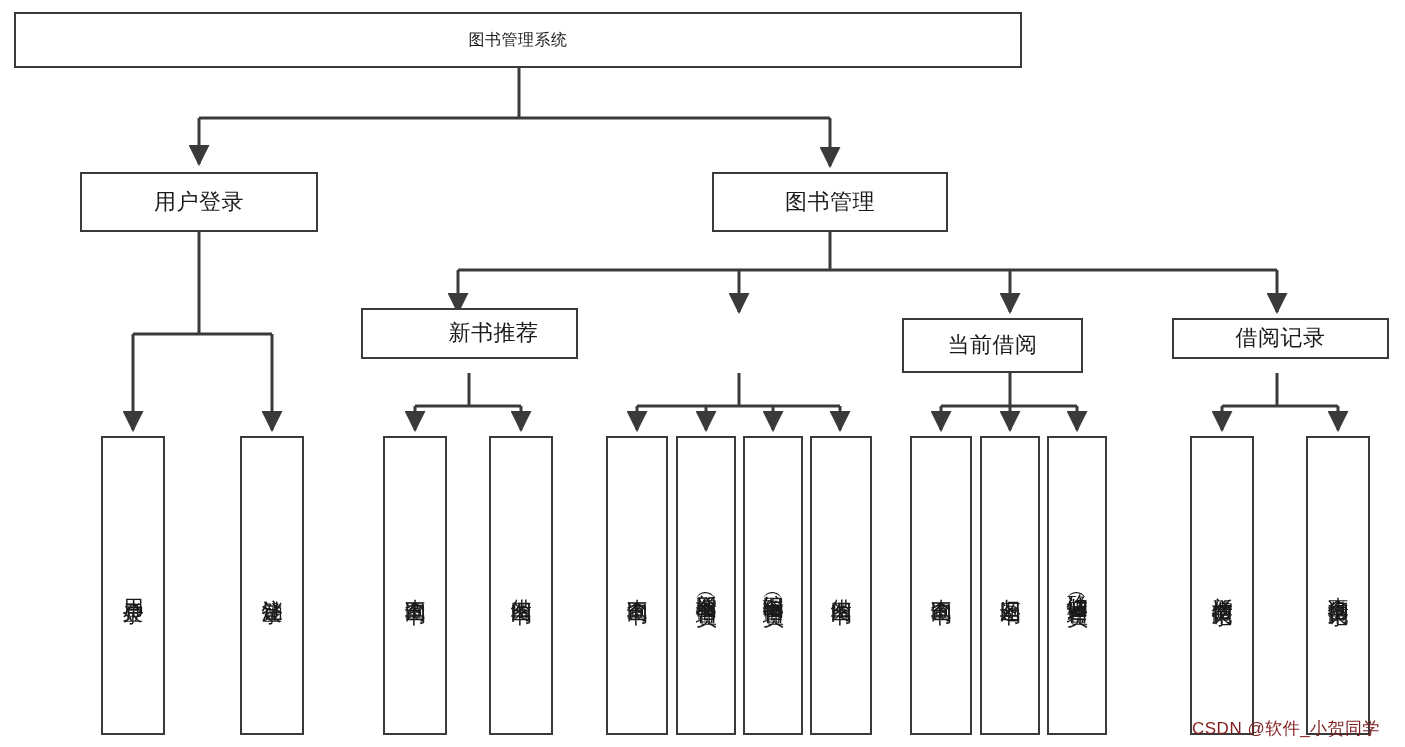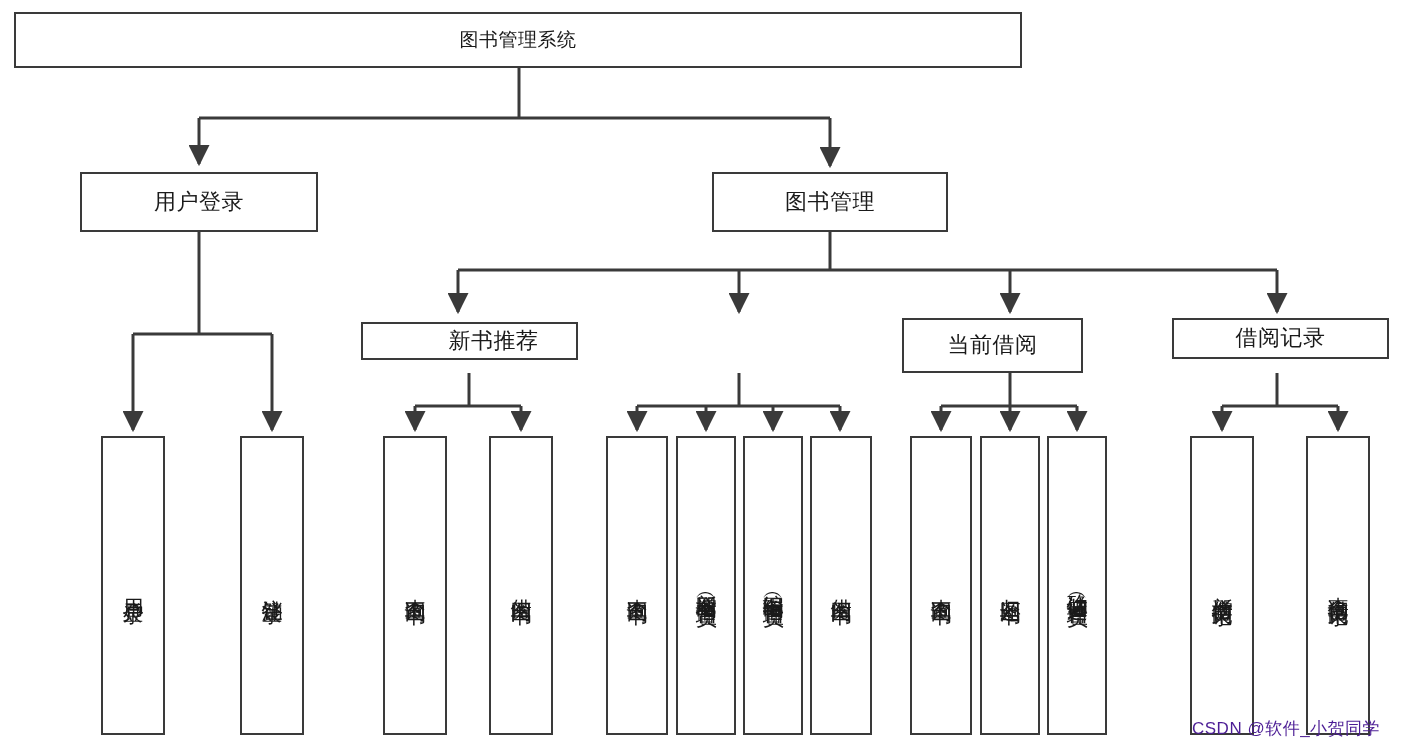--- a/index.html
+++ b/index.html
@@ -35,41 +35,41 @@
     align-items: center;
     justify-content: center;
     text-align: center;
   }
   .node.horiz {
     font-size: 22px;
     letter-spacing: 0.5px;
     line-height: 1.2;
   }
   .node.title {
-    font-size: 19px;
+    font-size: 16px;
   }
   .node.vert {
     writing-mode: vertical-rl;
     text-orientation: upright;
     font-size: 21px;
     line-height: 1.35;
     letter-spacing: 2px;
     padding: 6px 0;
     align-items: center;
     justify-content: center;
   }
   .node.vert .vtext {
     writing-mode: vertical-rl;
     text-orientation: upright;
     display: block;
   }
   .watermark {
     position: absolute;
     font-size: 17px;
-    color: #4c1d95;
+    color: #7f1d1d;
     white-space: nowrap;
     letter-spacing: 0.5px;
   }
 </style>
 </head>
 <body>
 
 <div id="canvas">
 
   <svg class="edges" viewBox="0 0 1405 747" xmlns="http://www.w3.org/2000/svg">
@@ -127,21 +127,21 @@
     <span>图书管理系统</span>
   </div>
 
   <div class="node horiz" style="left:80px; top:172px; width:238px; height:60px;">
     <span>用户登录</span>
   </div>
   <div class="node horiz" style="left:712px; top:172px; width:236px; height:60px;">
     <span>图书管理</span>
   </div>
 
-  <div class="node horiz" style="left:361px; top:322px; width:217px; height:38px;padding-left:48px;">
+  <div class="node horiz" style="left:361px; top:308px; width:217px; height:51px;padding-left:48px;">
     <span>新书推荐</span>
   </div>
   <div class="node horiz" style="left:902px; top:318px; width:181px; height:55px;">
     <span>当前借阅</span>
   </div>
   <div class="node horiz" style="left:1172px; top:318px; width:217px; height:41px;">
     <span>借阅记录</span>
   </div>
 
   <div class="node vert" style="left:101px; top:436px; width:64px; height:299px;">

